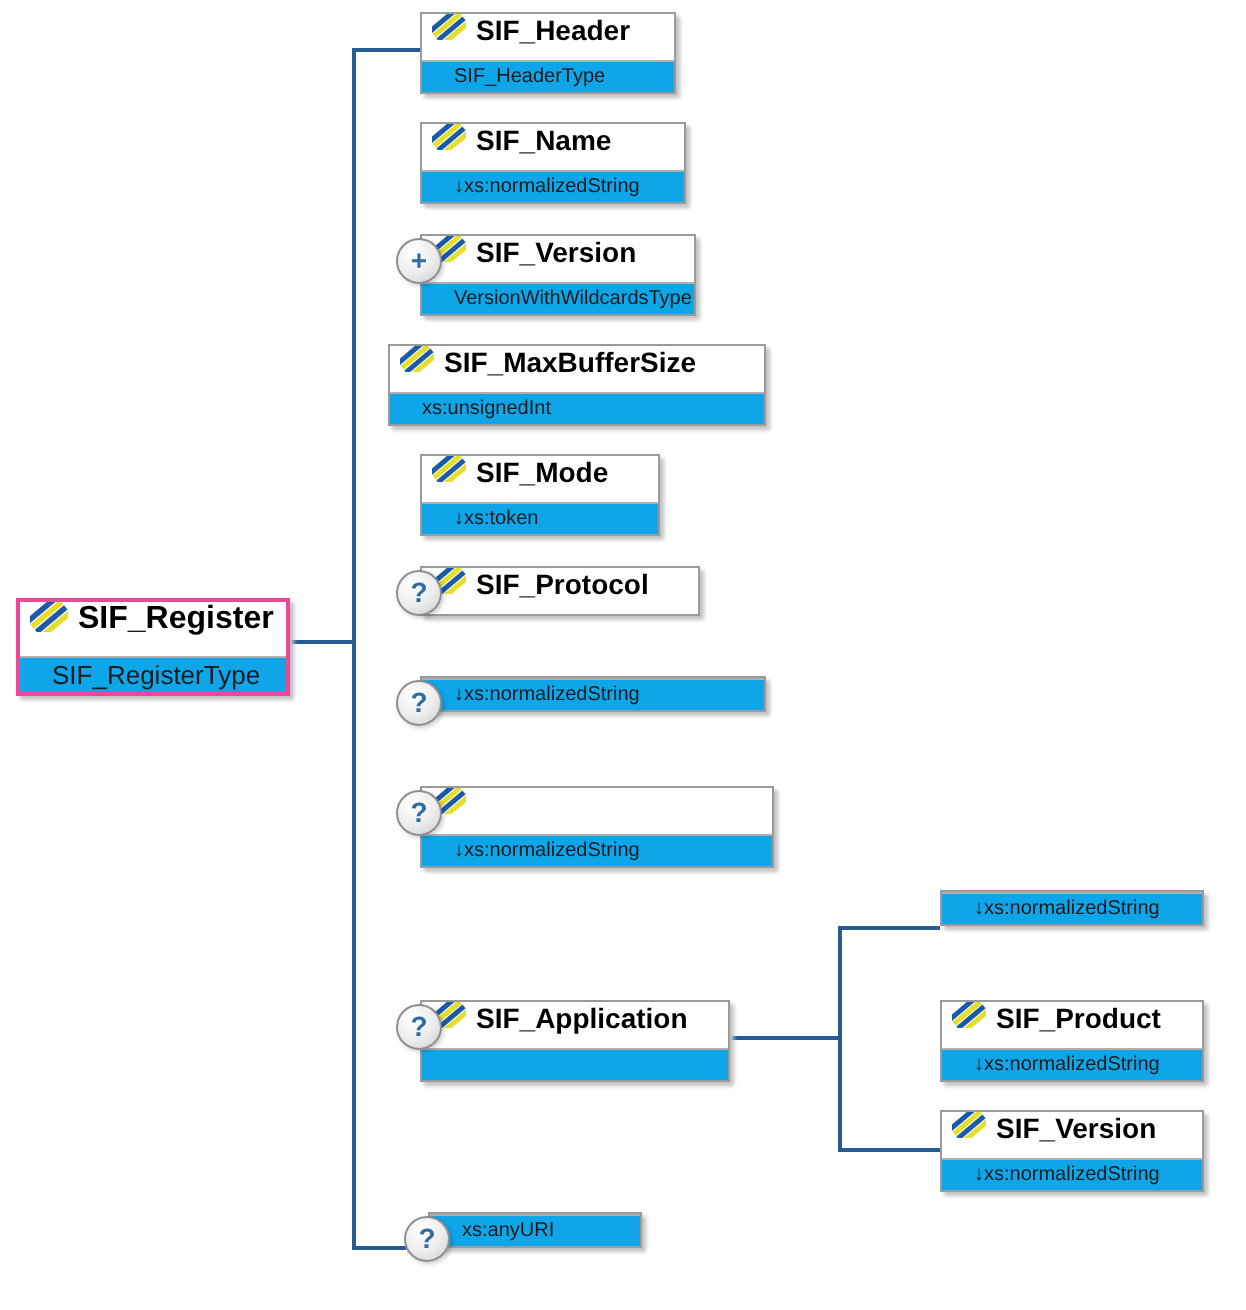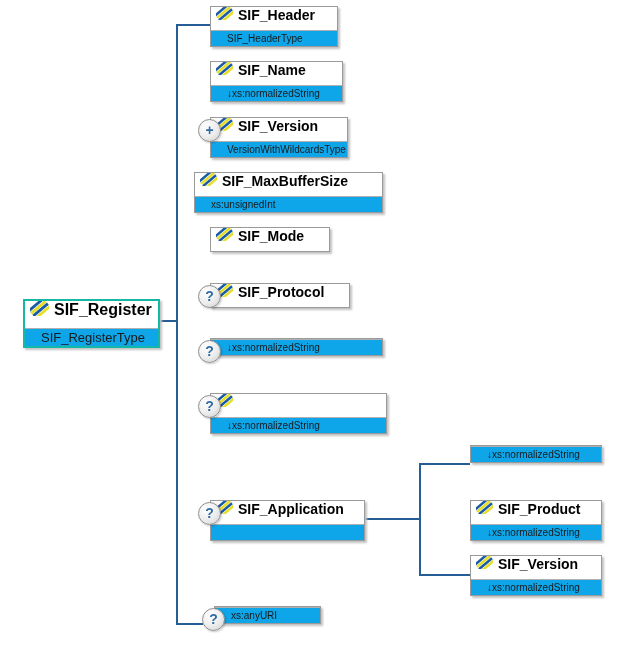--- a/index.html
+++ b/index.html
@@ -18,21 +18,21 @@
   }
   .node .title{
     display:flex;gap:5px;height:23px;padding:0 6px 0 5px;
     white-space:nowrap;overflow:hidden;
   }
   .node .name{font-size:14px;font-weight:bold;color:#000;}
   .node .subtitle{
     height:15px;line-height:15px;background:#0ea5e9;border-top:1px solid #b0b0b0;
     font-size:10px;color:#1a1a1a;padding-left:16px;white-space:nowrap;overflow:hidden;
   }
-  .node.root{border:2px solid #14b8a6;margin-left:15px;}
+  .node.root{border:2px solid #ec4899;}
   .node.root .title{height:27px;}
   .node.root .name{font-size:16px;}
   .node.root .subtitle{height:17px;line-height:17px;font-size:13px;}
   .el-icon{display:inline-flex;flex:0 0 auto;}
   .badge{
     position:absolute;left:-13px;top:1px;width:21px;height:21px;border-radius:50%;
     border:1px solid #8f8f8f;
     background:radial-gradient(circle at 35% 30%,#ffffff 0%,#ececec 55%,#cccccc 100%);
     color:#2e6da4;font-size:14px;font-weight:bold;text-align:center;line-height:20px;
     box-shadow:1px 1px 2px rgba(0,0,0,.2);
@@ -145,20 +145,21 @@
             <g transform="rotate(-40 8.5 6.5)">
           <rect x="0" y="0.8" width="17" height="2.5" fill="#1b5aa6"></rect>
           <rect x="0" y="3.8" width="17" height="2.5" fill="#e6df2a"></rect>
           <rect x="0" y="6.8" width="17" height="2.5" fill="#1b5aa6"></rect>
           <rect x="0" y="9.8" width="17" height="2.5" fill="#e6df2a"></rect>
         </g>
           </svg>
       </span>
       <span class="name">SIF_Mode</span>
     </div>
+    <div class="subtitle">↓xs:token</div>
   </div>
 
   <div class="node" style="left:210px;top:283px;width:138px">
     <span class="badge">?</span>
     <div class="title">
       <span class="el-icon">
         <svg width="17" height="13" viewBox="0 0 17 13">
             <g transform="rotate(-40 8.5 6.5)">
           <rect x="0" y="0.8" width="17" height="2.5" fill="#1b5aa6"></rect>
           <rect x="0" y="3.8" width="17" height="2.5" fill="#e6df2a"></rect>

